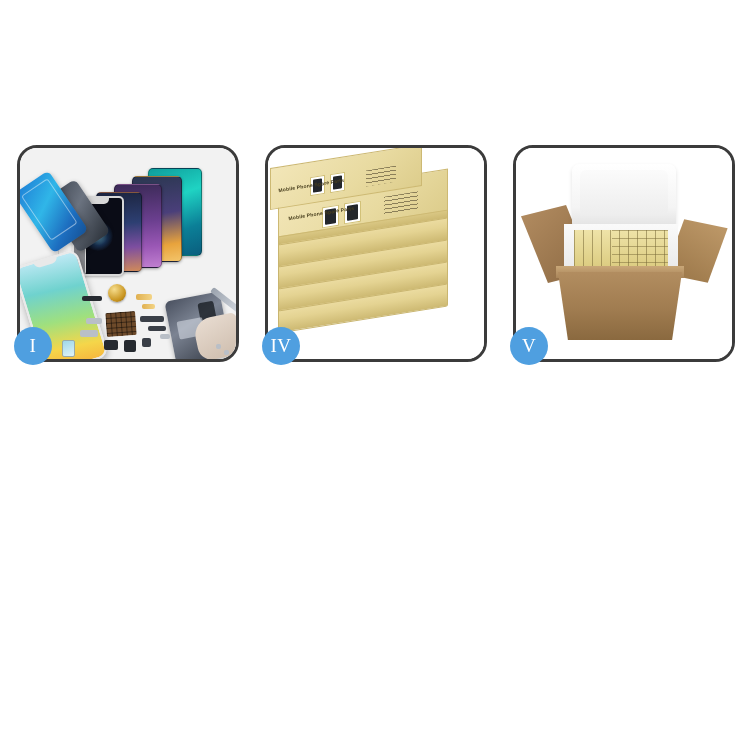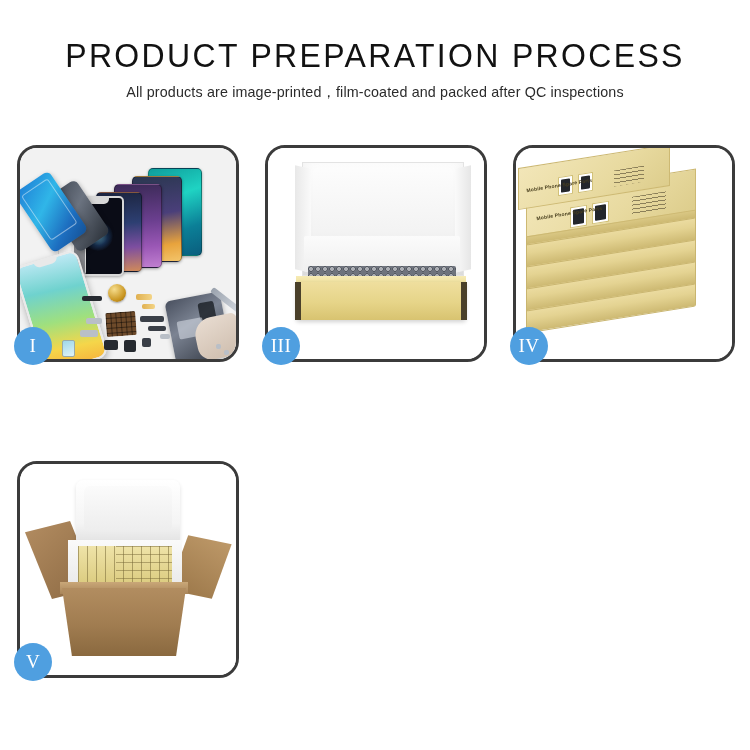--- a/index.html
+++ b/index.html
@@ -406,24 +406,20 @@
   .b-tab {
     position: absolute; width: 14px; height: 20px;
     background: rgba(150,122,78,.75);
   }
 </style>
 </head>
 <body>
 
 <div class="page">
 
-  <div class="header">
-    <div class="title">PRODUCT PREPARATION PROCESS</div>
-    <div class="subtitle">All products are image-printed，film-coated and packed after QC inspections</div>
-  </div>
 
   <div class="grid">
 
     <div class="panel p1">
       <div class="panel-inner">
         <div class="scene1">
           <div class="ph-fan ph-f1"></div>
           <div class="ph-fan ph-f2"></div>
           <div class="ph-fan ph-f3"></div>
           <div class="ph-fan ph-f4"></div>
@@ -450,30 +446,20 @@
           <div class="sp" style="left:122px; top:190px; width:9px;  height:9px;"></div>
           <div class="sp light" style="left:140px; top:186px; width:10px; height:5px;"></div>
           <div class="sp light" style="left:196px; top:196px; width:5px;  height:5px;"></div>
           <div class="sp light" style="left:204px; top:202px; width:5px;  height:5px;"></div>
         </div>
       </div>
       <div class="badge">I</div>
     </div>
 
 
-    <div class="panel p3">
-      <div class="panel-inner">
-        <div class="k-lid"></div>
-        <div class="k-foam"></div>
-        <div class="k-bubble"></div>
-        <div class="k-tray-lip"></div>
-        <div class="k-tray"></div>
-      </div>
-      <div class="badge">III</div>
-    </div>
 
     <div class="panel p4">
       <div class="panel-inner">
         <div class="stack">
 
           <div class="sbox" style="left:4px;  top:126px;"></div>
           <div class="sbox" style="left:4px;  top:104px;"></div>
           <div class="sbox" style="left:4px;  top:82px;"></div>
           <div class="sbox" style="left:4px;  top:60px;"></div>
           <div class="sbox" style="left:4px;  top:38px;"></div>

